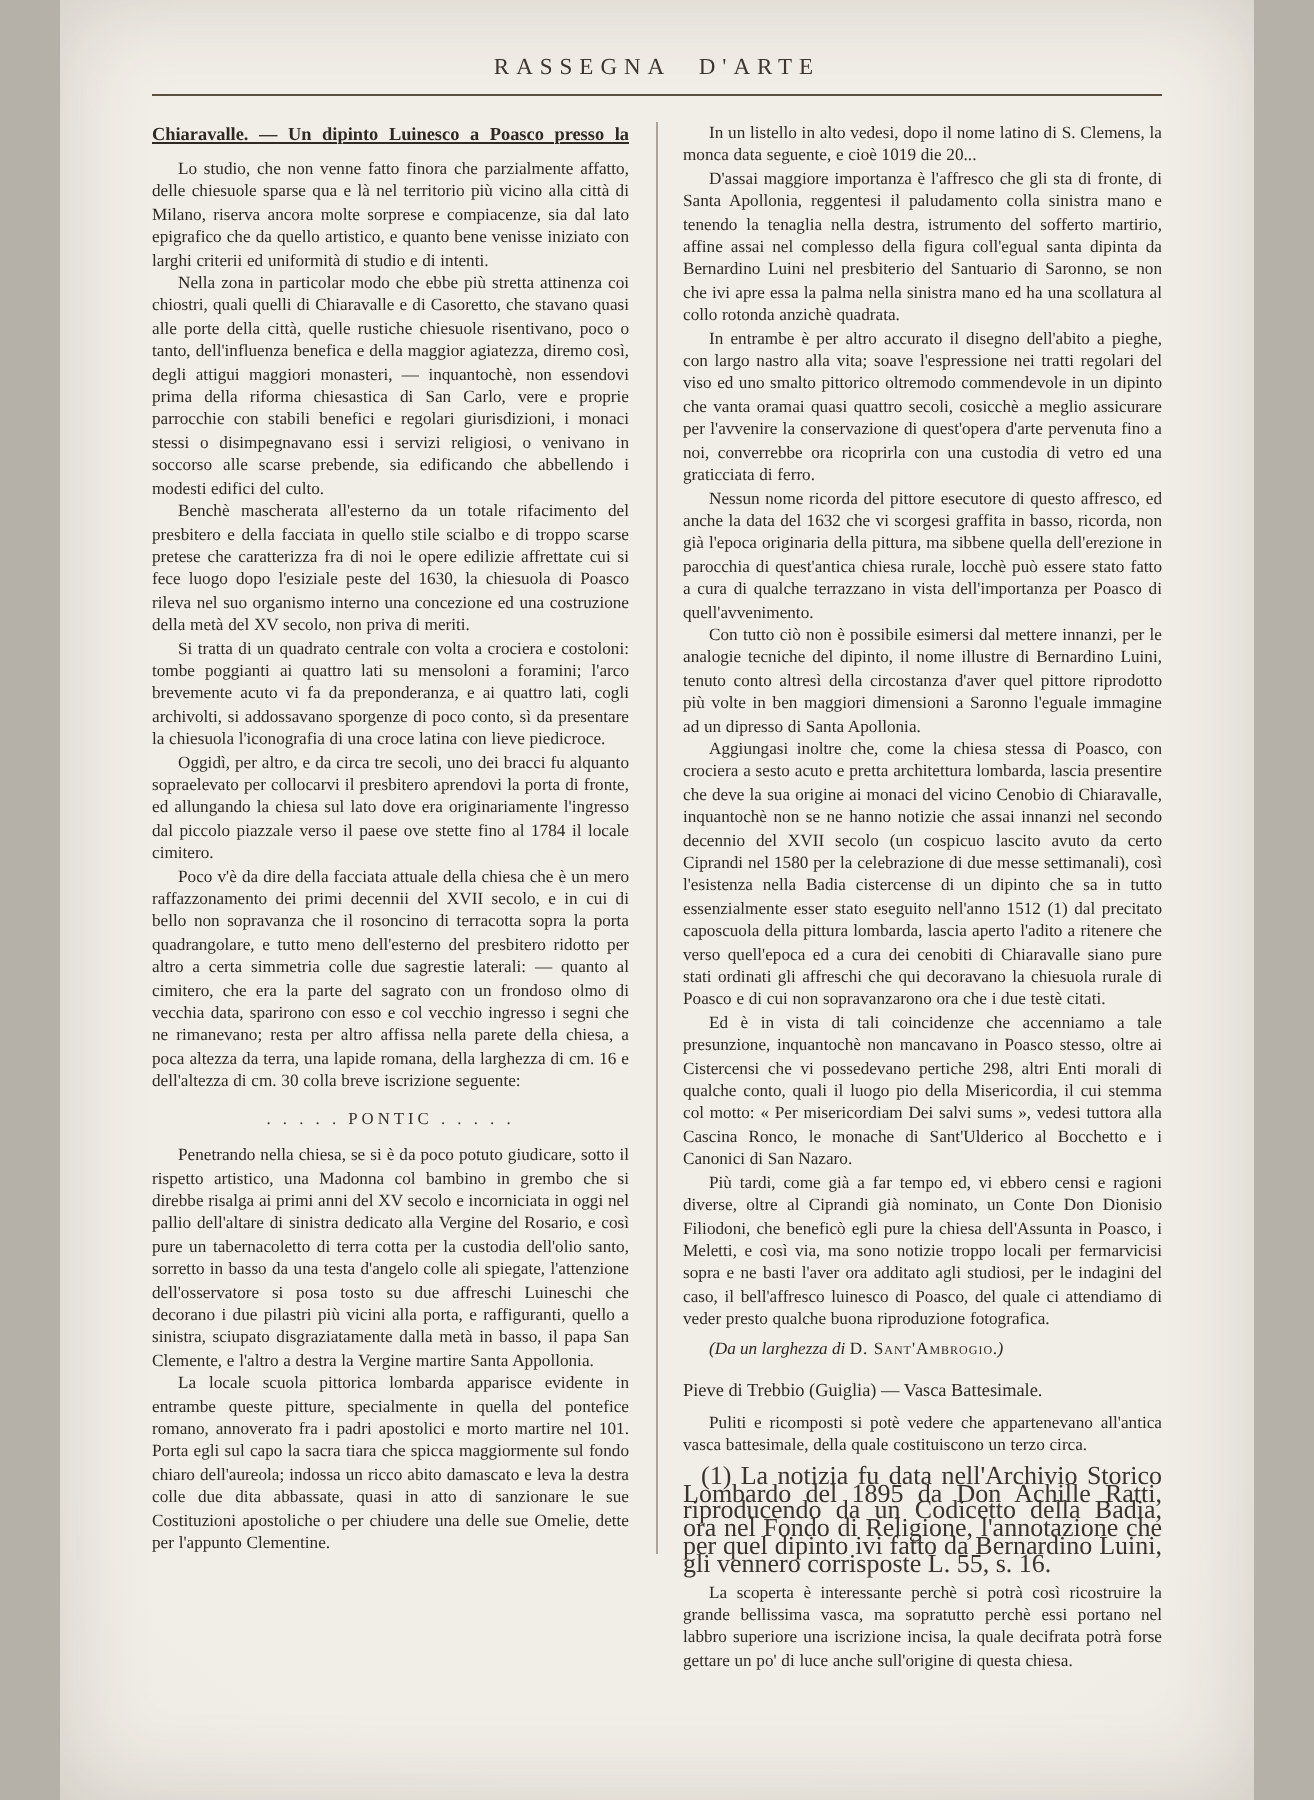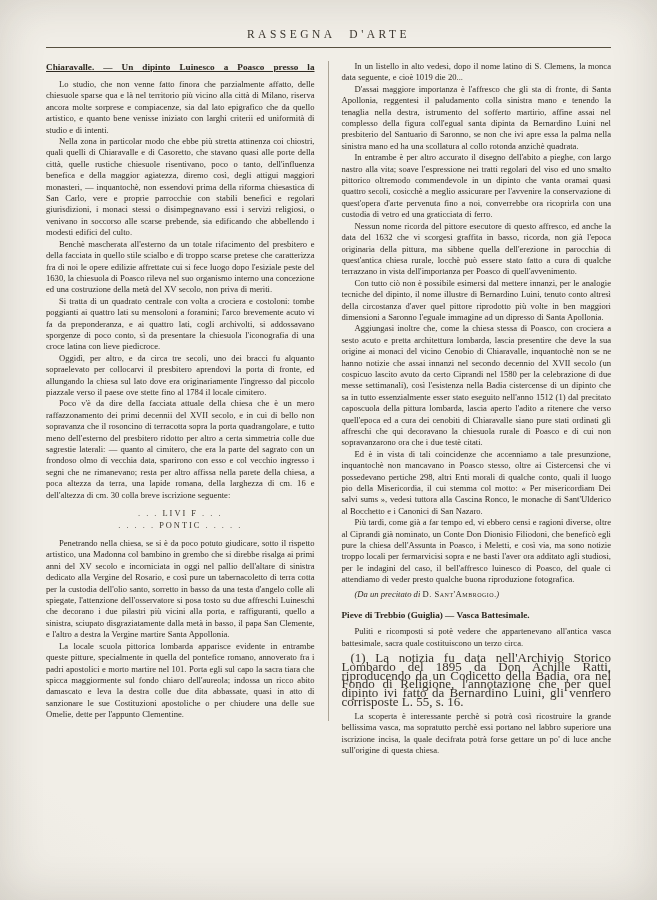--- a/index.html
+++ b/index.html
@@ -1,18 +1,18 @@
 <!DOCTYPE html>
 <html><head>
 <meta charset="utf-8">
 <style>
   *{box-sizing:border-box;}
   html,body{margin:0;padding:0;background:#b5b1a9;}
   .page{
-    width:657px;height:900px;margin:0 auto;position:relative;overflow:hidden;
+    width:597px;height:900px;margin:0 auto;position:relative;overflow:hidden;
     background:radial-gradient(ellipse 130% 105% at 50% 45%, #f1eee7 52%, #e7e4dc 80%, #d6d3ca 100%);
     box-shadow:inset 0 0 46px rgba(60,50,35,.16);
     padding:28px 46px 14px 46px;
     font-family:"Liberation Serif","DejaVu Serif",serif;
     color:#2e2922;
   }
   .masthead{margin:0;text-align:center;font-size:11.5px;font-weight:normal;
     letter-spacing:3.5px;word-spacing:8px;color:#3c362e;}
   .masthead-rule{border:0;border-top:1px solid #57503f;height:0;margin:7px 0 13px;}
   .columns{display:flex;align-items:flex-start;}
@@ -23,21 +23,21 @@
   .title-line{display:block;text-decoration:underline;}
   .title-justify{text-align:justify;text-align-last:justify;}
   .title-center{text-align:center;}
   p.body{margin:0;font-size:8.6px;line-height:11.4px;text-align:justify;
     text-indent:13px;word-spacing:.2px;}
   .inscription{margin:7px 0;text-align:center;font-size:8.4px;line-height:11.5px;
     letter-spacing:2px;color:#3a342c;}
   .inscription div{white-space:pre;}
   .attribution{margin:3px 0 9px;font-size:8.6px;line-height:11.4px;font-style:italic;text-indent:13px;}
   .attribution .sc{font-variant:small-caps;font-style:normal;letter-spacing:.5px;}
-  .section-title{font-size:9.2px;font-weight:bold;line-height:12px;margin:2px 0 5px;}
+  .section-title{font-size:9.2px;font-weight:normal;line-height:12px;margin:2px 0 5px;}
   .footnote{margin:5px 0 4px;font-size:13px;line-height:8.8px;text-align:justify;
     text-indent:9px;color:#3a342c;}
 </style>
 </head>
 <body>
 
 <div class="page">
 
   <h1 class="masthead">RASSEGNA D'ARTE</h1>
   <hr class="masthead-rule">
@@ -48,37 +48,36 @@
       <h2 class="article-title">
         <span class="title-line title-justify">Chiaravalle. — Un dipinto Luinesco a Poasco presso la</span>
       </h2>
       <p class="body">Lo studio, che non venne fatto finora che parzialmente affatto, delle chiesuole sparse qua e là nel territorio più vicino alla città di Milano, riserva ancora molte sorprese e compiacenze, sia dal lato epigrafico che da quello artistico, e quanto bene venisse iniziato con larghi criterii ed uniformità di studio e di intenti.</p>
       <p class="body">Nella zona in particolar modo che ebbe più stretta attinenza coi chiostri, quali quelli di Chiaravalle e di Casoretto, che stavano quasi alle porte della città, quelle rustiche chiesuole risentivano, poco o tanto, dell'influenza benefica e della maggior agiatezza, diremo così, degli attigui maggiori monasteri, — inquantochè, non essendovi prima della riforma chiesastica di San Carlo, vere e proprie parrocchie con stabili benefici e regolari giurisdizioni, i monaci stessi o disimpegnavano essi i servizi religiosi, o venivano in soccorso alle scarse prebende, sia edificando che abbellendo i modesti edifici del culto.</p>
       <p class="body">Benchè mascherata all'esterno da un totale rifacimento del presbitero e della facciata in quello stile scialbo e di troppo scarse pretese che caratterizza fra di noi le opere edilizie affrettate cui si fece luogo dopo l'esiziale peste del 1630, la chiesuola di Poasco rileva nel suo organismo interno una concezione ed una costruzione della metà del XV secolo, non priva di meriti.</p>
       <p class="body">Si tratta di un quadrato centrale con volta a crociera e costoloni: tombe poggianti ai quattro lati su mensoloni a foramini; l'arco brevemente acuto vi fa da preponderanza, e ai quattro lati, cogli archivolti, si addossavano sporgenze di poco conto, sì da presentare la chiesuola l'iconografia di una croce latina con lieve piedicroce.</p>
       <p class="body">Oggidì, per altro, e da circa tre secoli, uno dei bracci fu alquanto sopraelevato per collocarvi il presbitero aprendovi la porta di fronte, ed allungando la chiesa sul lato dove era originariamente l'ingresso dal piccolo piazzale verso il paese ove stette fino al 1784 il locale cimitero.</p>
       <p class="body">Poco v'è da dire della facciata attuale della chiesa che è un mero raffazzonamento dei primi decennii del XVII secolo, e in cui di bello non sopravanza che il rosoncino di terracotta sopra la porta quadrangolare, e tutto meno dell'esterno del presbitero ridotto per altro a certa simmetria colle due sagrestie laterali: — quanto al cimitero, che era la parte del sagrato con un frondoso olmo di vecchia data, sparirono con esso e col vecchio ingresso i segni che ne rimanevano; resta per altro affissa nella parete della chiesa, a poca altezza da terra, una lapide romana, della larghezza di cm. 16 e dell'altezza di cm. 30 colla breve iscrizione seguente:</p>
       <div class="inscription">
-        <div>. . . LIVI F . . .</div>
         <div>. . . . . PONTIC . . . . .</div>
       </div>
       <p class="body">Penetrando nella chiesa, se si è da poco potuto giudicare, sotto il rispetto artistico, una Madonna col bambino in grembo che si direbbe risalga ai primi anni del XV secolo e incorniciata in oggi nel pallio dell'altare di sinistra dedicato alla Vergine del Rosario, e così pure un tabernacoletto di terra cotta per la custodia dell'olio santo, sorretto in basso da una testa d'angelo colle ali spiegate, l'attenzione dell'osservatore si posa tosto su due affreschi Luineschi che decorano i due pilastri più vicini alla porta, e raffiguranti, quello a sinistra, sciupato disgraziatamente dalla metà in basso, il papa San Clemente, e l'altro a destra la Vergine martire Santa Appollonia.</p>
       <p class="body">La locale scuola pittorica lombarda apparisce evidente in entrambe queste pitture, specialmente in quella del pontefice romano, annoverato fra i padri apostolici e morto martire nel 101. Porta egli sul capo la sacra tiara che spicca maggiormente sul fondo chiaro dell'aureola; indossa un ricco abito damascato e leva la destra colle due dita abbassate, quasi in atto di sanzionare le sue Costituzioni apostoliche o per chiudere una delle sue Omelie, dette per l'appunto Clementine.</p>
     </div>
 
     <div class="col col-right">
       <p class="body">In un listello in alto vedesi, dopo il nome latino di S. Clemens, la monca data seguente, e cioè 1019 die 20...</p>
       <p class="body">D'assai maggiore importanza è l'affresco che gli sta di fronte, di Santa Apollonia, reggentesi il paludamento colla sinistra mano e tenendo la tenaglia nella destra, istrumento del sofferto martirio, affine assai nel complesso della figura coll'egual santa dipinta da Bernardino Luini nel presbiterio del Santuario di Saronno, se non che ivi apre essa la palma nella sinistra mano ed ha una scollatura al collo rotonda anzichè quadrata.</p>
       <p class="body">In entrambe è per altro accurato il disegno dell'abito a pieghe, con largo nastro alla vita; soave l'espressione nei tratti regolari del viso ed uno smalto pittorico oltremodo commendevole in un dipinto che vanta oramai quasi quattro secoli, cosicchè a meglio assicurare per l'avvenire la conservazione di quest'opera d'arte pervenuta fino a noi, converrebbe ora ricoprirla con una custodia di vetro ed una graticciata di ferro.</p>
       <p class="body">Nessun nome ricorda del pittore esecutore di questo affresco, ed anche la data del 1632 che vi scorgesi graffita in basso, ricorda, non già l'epoca originaria della pittura, ma sibbene quella dell'erezione in parocchia di quest'antica chiesa rurale, locchè può essere stato fatto a cura di qualche terrazzano in vista dell'importanza per Poasco di quell'avvenimento.</p>
       <p class="body">Con tutto ciò non è possibile esimersi dal mettere innanzi, per le analogie tecniche del dipinto, il nome illustre di Bernardino Luini, tenuto conto altresì della circostanza d'aver quel pittore riprodotto più volte in ben maggiori dimensioni a Saronno l'eguale immagine ad un dipresso di Santa Apollonia.</p>
       <p class="body">Aggiungasi inoltre che, come la chiesa stessa di Poasco, con crociera a sesto acuto e pretta architettura lombarda, lascia presentire che deve la sua origine ai monaci del vicino Cenobio di Chiaravalle, inquantochè non se ne hanno notizie che assai innanzi nel secondo decennio del XVII secolo (un cospicuo lascito avuto da certo Ciprandi nel 1580 per la celebrazione di due messe settimanali), così l'esistenza nella Badia cistercense di un dipinto che sa in tutto essenzialmente esser stato eseguito nell'anno 1512 (1) dal precitato caposcuola della pittura lombarda, lascia aperto l'adito a ritenere che verso quell'epoca ed a cura dei cenobiti di Chiaravalle siano pure stati ordinati gli affreschi che qui decoravano la chiesuola rurale di Poasco e di cui non sopravanzarono ora che i due testè citati.</p>
       <p class="body">Ed è in vista di tali coincidenze che accenniamo a tale presunzione, inquantochè non mancavano in Poasco stesso, oltre ai Cistercensi che vi possedevano pertiche 298, altri Enti morali di qualche conto, quali il luogo pio della Misericordia, il cui stemma col motto: « Per misericordiam Dei salvi sums », vedesi tuttora alla Cascina Ronco, le monache di Sant'Ulderico al Bocchetto e i Canonici di San Nazaro.</p>
       <p class="body">Più tardi, come già a far tempo ed, vi ebbero censi e ragioni diverse, oltre al Ciprandi già nominato, un Conte Don Dionisio Filiodoni, che beneficò egli pure la chiesa dell'Assunta in Poasco, i Meletti, e così via, ma sono notizie troppo locali per fermarvicisi sopra e ne basti l'aver ora additato agli studiosi, per le indagini del caso, il bell'affresco luinesco di Poasco, del quale ci attendiamo di veder presto qualche buona riproduzione fotografica.</p>
-      <p class="attribution"><span>(Da un precitato di </span><span class="sc">D. Sant'Ambrogio</span><span>.)</span></p>
+      <p class="attribution"><span>(Da un larghezza di </span><span class="sc">D. Sant'Ambrogio</span><span>.)</span></p>
       <h2 class="section-title">Pieve di Trebbio (Guiglia) — Vasca Battesimale.</h2>
-      <p class="body">Puliti e ricomposti si potè vedere che appartenevano all'antica vasca battesimale, sacra quale costituiscono un terzo circa.</p>
+      <p class="body">Puliti e ricomposti si potè vedere che appartenevano all'antica vasca battesimale, della quale costituiscono un terzo circa.</p>
       <div class="footnote">(1) La notizia fu data nell'Archivio Storico Lombardo del 1895 da Don Achille Ratti, riproducendo da un Codicetto della Badia, ora nel Fondo di Religione, l'annotazione che per quel dipinto ivi fatto da Bernardino Luini, gli vennero corrisposte L. 55, s. 16.</div>
       <p class="body">La scoperta è interessante perchè si potrà così ricostruire la grande bellissima vasca, ma sopratutto perchè essi portano nel labbro superiore una iscrizione incisa, la quale decifrata potrà forse gettare un po' di luce anche sull'origine di questa chiesa.</p>
     </div>
 
   </div>
 </div>
 
 </body></html>

